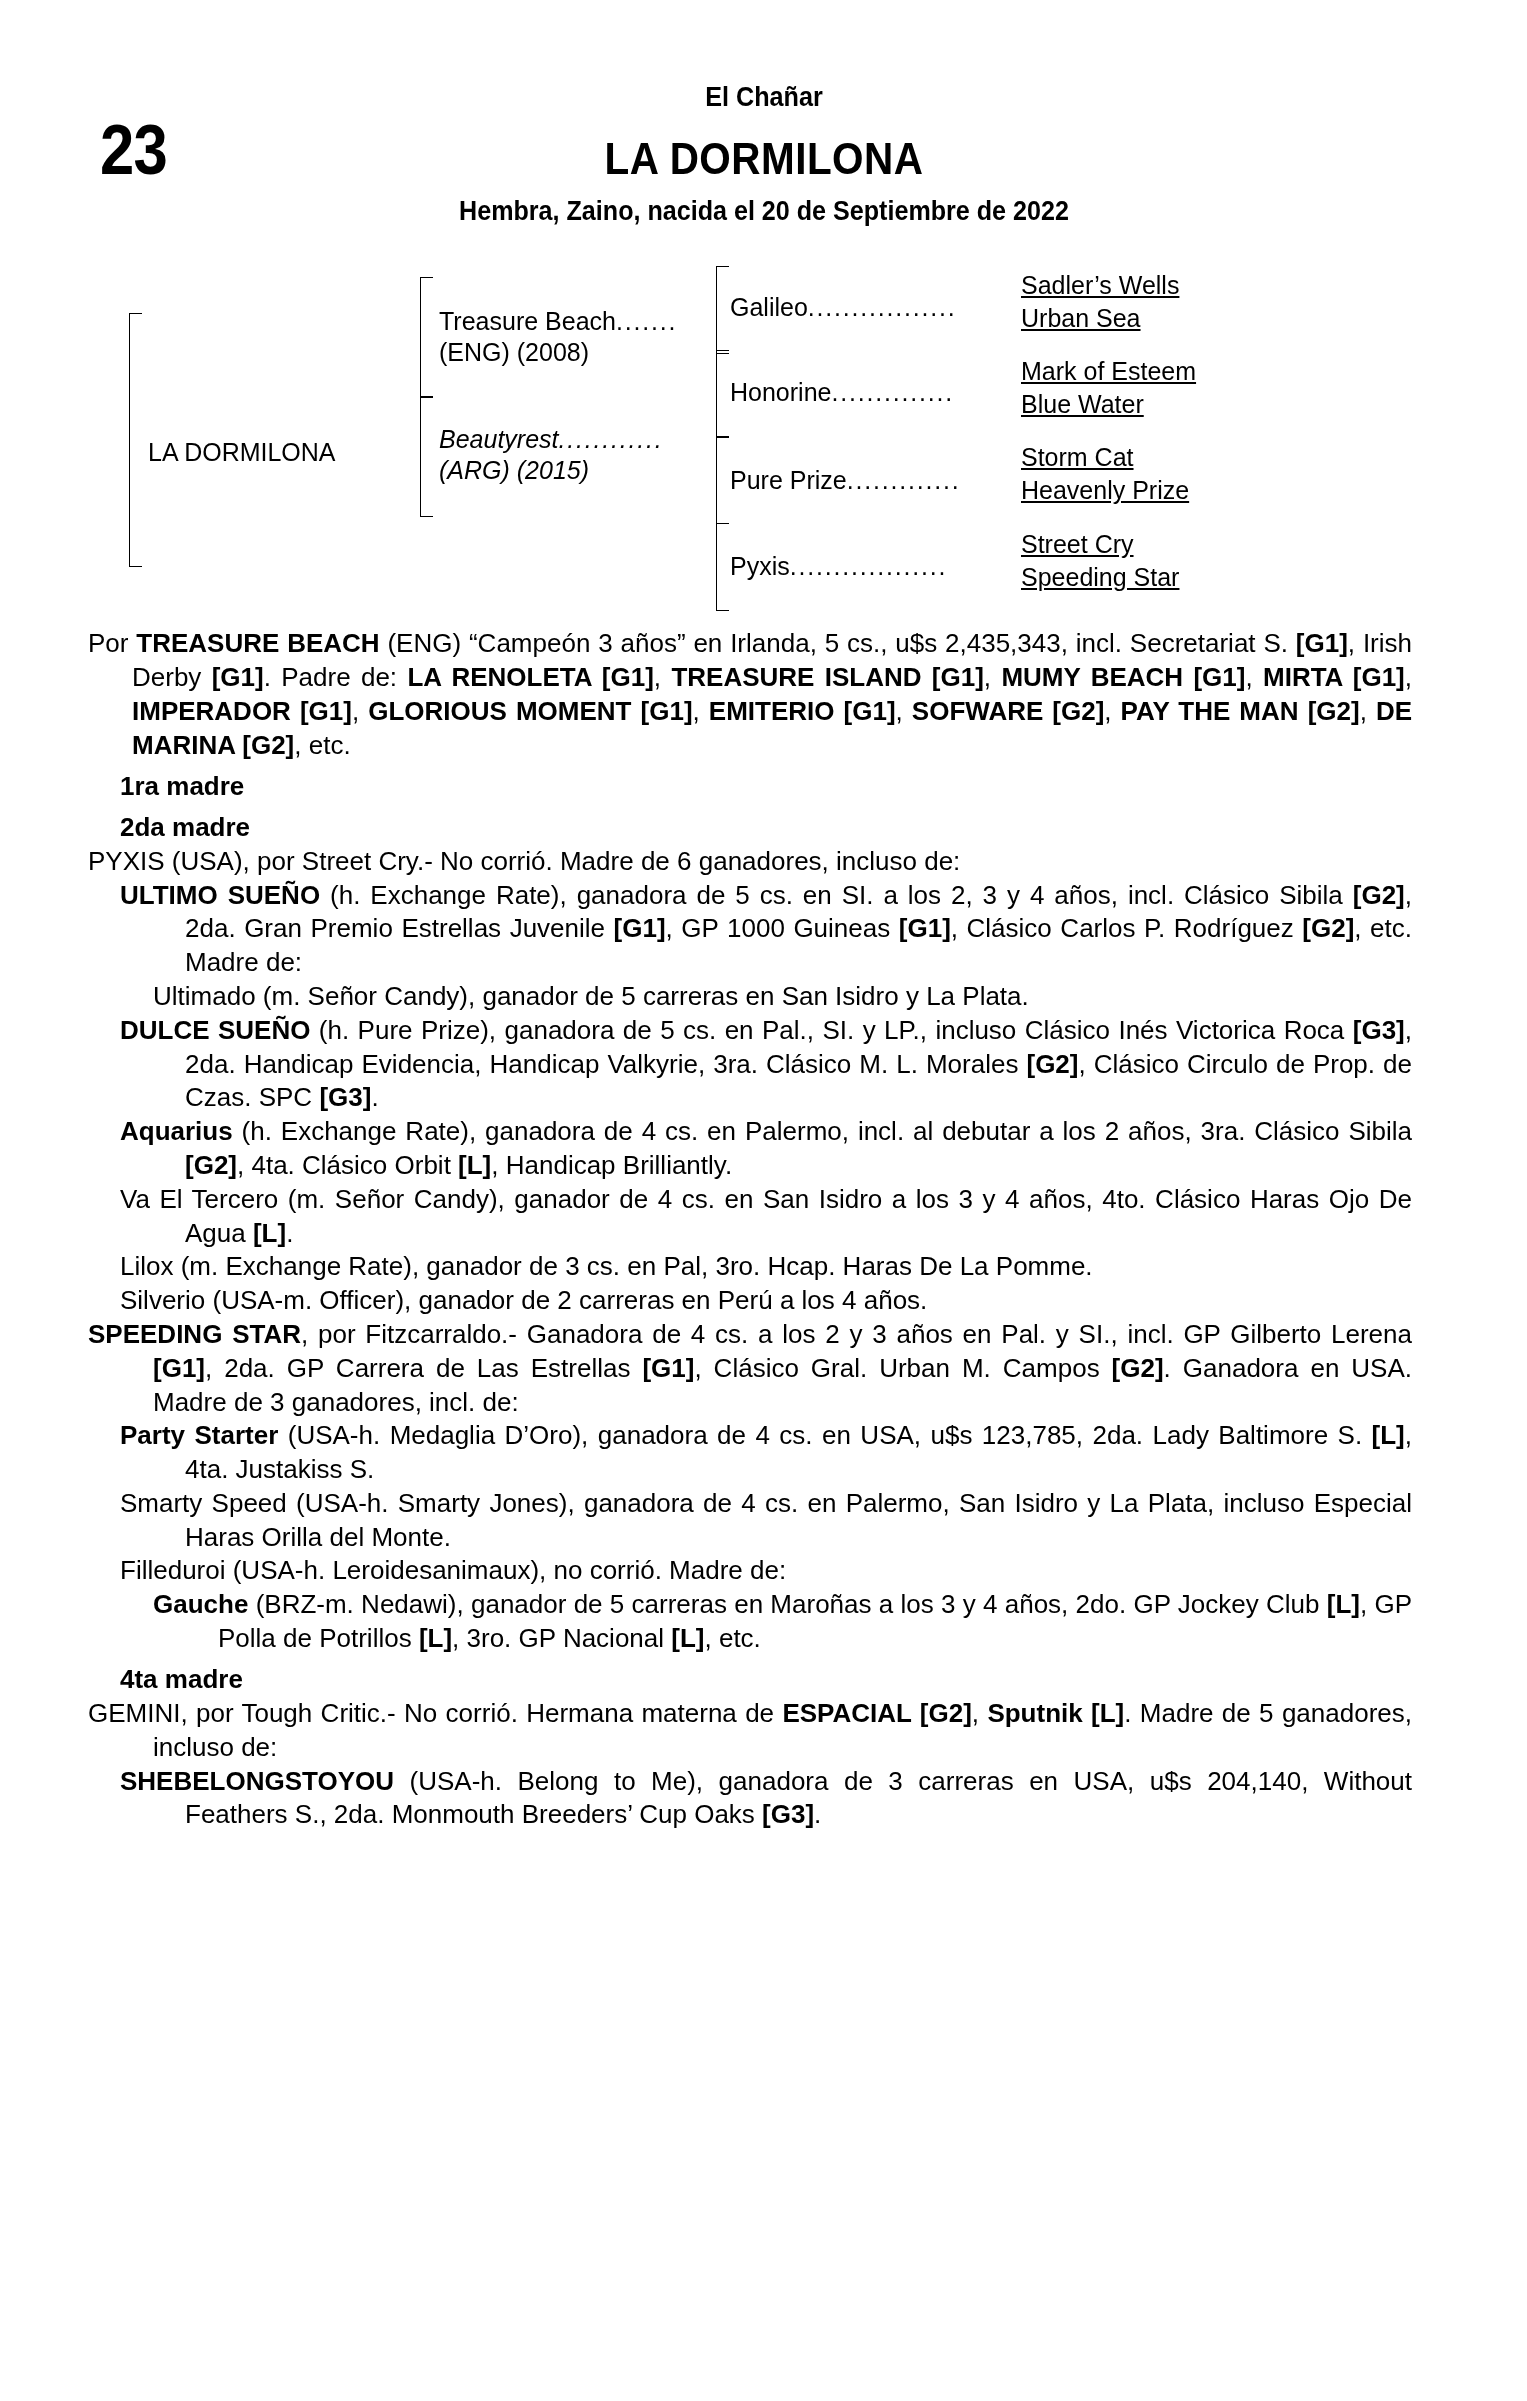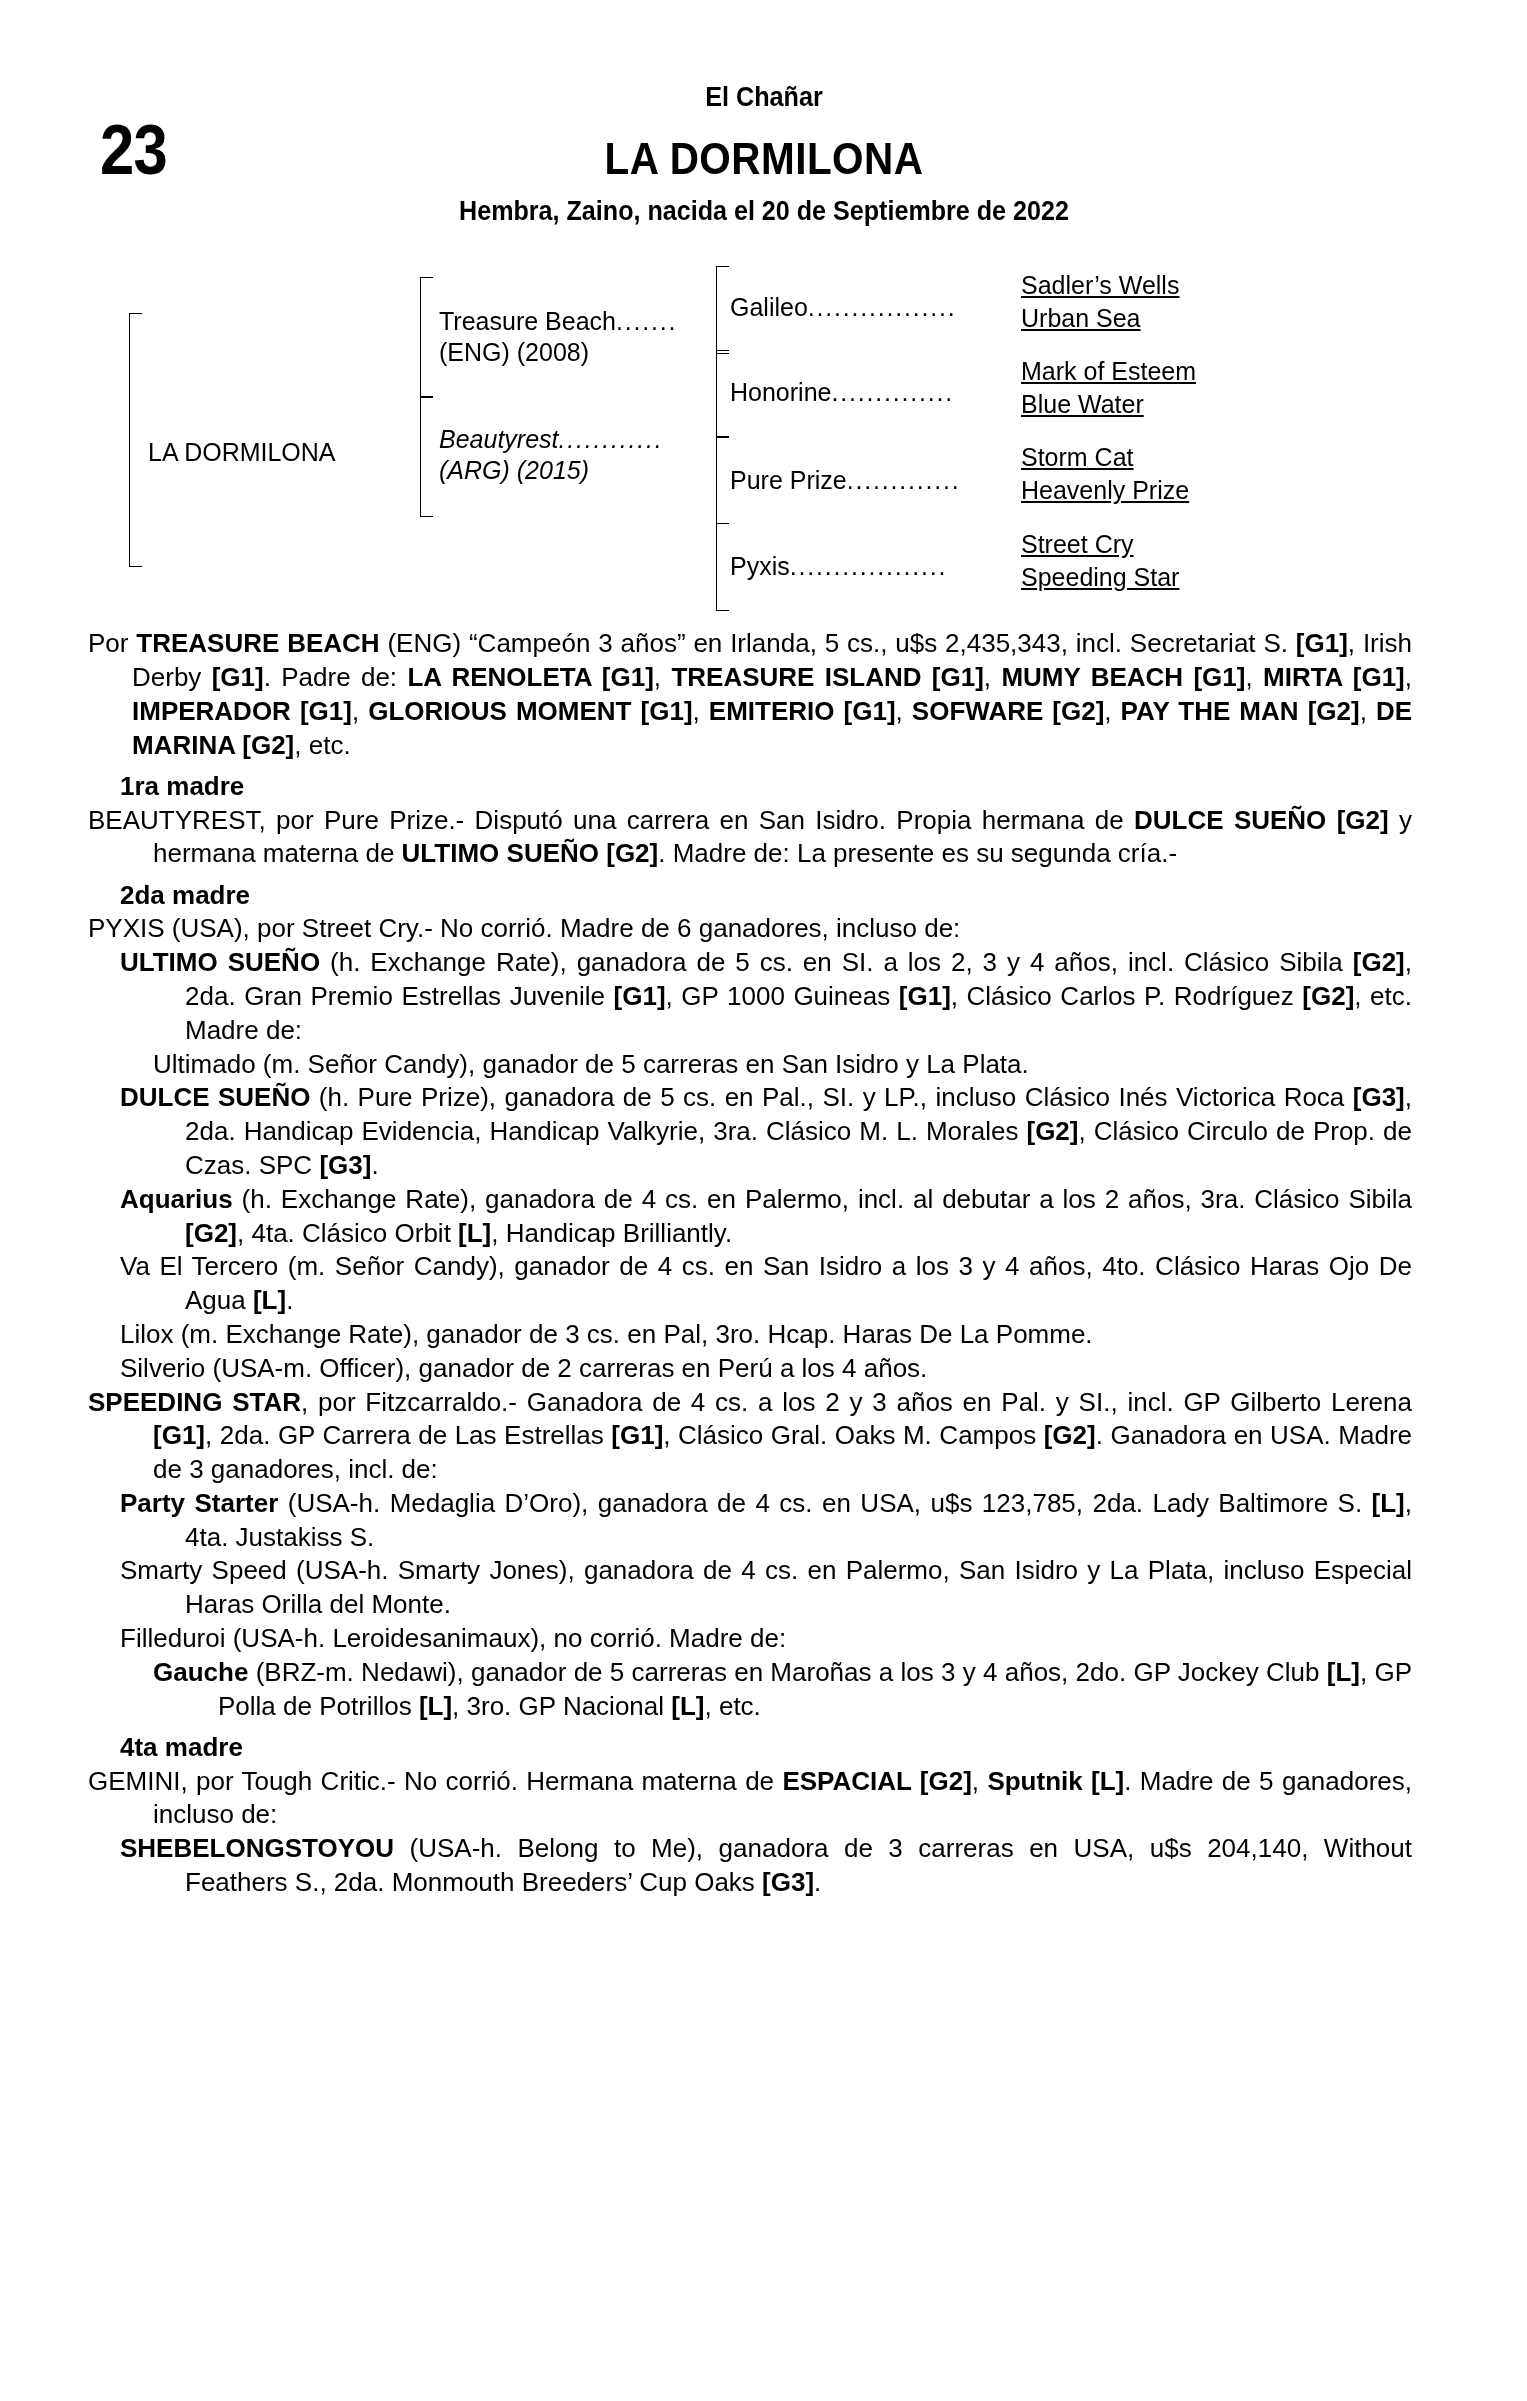--- a/index.html
+++ b/index.html
@@ -218,31 +218,30 @@
     <div class="ped-col4 p4">
       <div>Street Cry</div>
       <div>Speeding Star</div>
     </div>
   </div>
 
   <div class="body-text">
     <p class="para sire-para" id="sire-paragraph"><span>Por </span><b>TREASURE BEACH</b><span> (ENG) “Campeón 3 años” en Irlanda, 5 cs., u$s 2,435,343, incl. Secretariat S. </span><b>[G1]</b><span>, Irish Derby </span><b>[G1]</b><span>. Padre de: </span><b>LA RENOLETA [G1]</b><span>, </span><b>TREASURE ISLAND [G1]</b><span>, </span><b>MUMY BEACH [G1]</b><span>, </span><b>MIRTA [G1]</b><span>, </span><b>IMPERADOR [G1]</b><span>, </span><b>GLORIOUS MOMENT [G1]</b><span>, </span><b>EMITERIO [G1]</b><span>, </span><b>SOFWARE [G2]</b><span>, </span><b>PAY THE MAN [G2]</b><span>, </span><b>DE MARINA [G2]</b><span>, etc.</span></p>
     <div id="sections-root">
         <div class="section-head">1ra madre</div>
-        <p class="entry lvl0"><span>BEAUTYREST, por Pure Prize.- Disputó una carrera en San Isidro. Propia hermana de </span><b>DULCE SUEÑO [G2]</b><span> y hermana materna de </span><b>ULTIMO SUEÑO [G2]</b><span>. Madre de: La presente es su segunda cría.-</span></p>
         <div class="section-head">2da madre</div>
         <p class="entry lvl0"><span>PYXIS (USA), por Street Cry.- No corrió. Madre de 6 ganadores, incluso de:</span></p>
         <p class="entry lvl1"><b>ULTIMO SUEÑO</b><span> (h. Exchange Rate), ganadora de 5 cs. en SI. a los 2, 3 y 4 años, incl. Clásico Sibila </span><b>[G2]</b><span>, 2da. Gran Premio Estrellas Juvenile </span><b>[G1]</b><span>, GP 1000 Guineas </span><b>[G1]</b><span>, Clásico Carlos P. Rodríguez </span><b>[G2]</b><span>, etc. Madre de:</span></p>
         <p class="entry lvl2"><span>Ultimado (m. Señor Candy), ganador de 5 carreras en San Isidro y La Plata.</span></p>
         <p class="entry lvl1"><b>DULCE SUEÑO</b><span> (h. Pure Prize), ganadora de 5 cs. en Pal., SI. y LP., incluso Clásico Inés Victorica Roca </span><b>[G3]</b><span>, 2da. Handicap Evidencia, Handicap Valkyrie, 3ra. Clásico M. L. Morales </span><b>[G2]</b><span>, Clásico Circulo de Prop. de Czas. SPC </span><b>[G3]</b><span>.</span></p>
         <p class="entry lvl1"><b>Aquarius</b><span> (h. Exchange Rate), ganadora de 4 cs. en Palermo, incl. al debutar a los 2 años, 3ra. Clásico Sibila </span><b>[G2]</b><span>, 4ta. Clásico Orbit </span><b>[L]</b><span>, Handicap Brilliantly.</span></p>
         <p class="entry lvl1"><span>Va El Tercero (m. Señor Candy), ganador de 4 cs. en San Isidro a los 3 y 4 años, 4to. Clásico Haras Ojo De Agua </span><b>[L]</b><span>.</span></p>
         <p class="entry lvl1"><span>Lilox (m. Exchange Rate), ganador de 3 cs. en Pal, 3ro. Hcap. Haras De La Pomme.</span></p>
         <p class="entry lvl1"><span>Silverio (USA-m. Officer), ganador de 2 carreras en Perú a los 4 años.</span></p>
-        <p class="entry lvl0"><b>SPEEDING STAR</b><span>, por Fitzcarraldo.- Ganadora de 4 cs. a los 2 y 3 años en Pal. y SI., incl. GP Gilberto Lerena </span><b>[G1]</b><span>, 2da. GP Carrera de Las Estrellas </span><b>[G1]</b><span>, Clásico Gral. Oaks M. Campos </span><b>[G2]</b><span>. Ganadora en USA. Madre de 3 ganadores, incl. de:</span></p>
+        <p class="entry lvl0"><b>SPEEDING STAR</b><span>, por Fitzcarraldo.- Ganadora de 4 cs. a los 2 y 3 años en Pal. y SI., incl. GP Gilberto Lerena </span><b>[G1]</b><span>, 2da. GP Carrera de Las Estrellas </span><b>[G1]</b><span>, Clásico Gral. Urban M. Campos </span><b>[G2]</b><span>. Ganadora en USA. Madre de 3 ganadores, incl. de:</span></p>
         <p class="entry lvl1"><b>Party Starter</b><span> (USA-h. Medaglia D’Oro), ganadora de 4 cs. en USA, u$s 123,785, 2da. Lady Baltimore S. </span><b>[L]</b><span>, 4ta. Justakiss S.</span></p>
         <p class="entry lvl1"><span>Smarty Speed (USA-h. Smarty Jones), ganadora de 4 cs. en Palermo, San Isidro y La Plata, incluso Especial Haras Orilla del Monte.</span></p>
         <p class="entry lvl1"><span>Filleduroi (USA-h. Leroidesanimaux), no corrió. Madre de:</span></p>
         <p class="entry lvl2"><b>Gauche</b><span> (BRZ-m. Nedawi), ganador de 5 carreras en Maroñas a los 3 y 4 años, 2do. GP Jockey Club </span><b>[L]</b><span>, GP Polla de Potrillos </span><b>[L]</b><span>, 3ro. GP Nacional </span><b>[L]</b><span>, etc.</span></p>
         <div class="section-head">4ta madre</div>
         <p class="entry lvl0"><span>GEMINI, por Tough Critic.- No corrió. Hermana materna de </span><b>ESPACIAL [G2]</b><span>, </span><b>Sputnik [L]</b><span>.  Madre de 5 ganadores, incluso de:</span></p>
         <p class="entry lvl1"><b>SHEBELONGSTOYOU</b><span> (USA-h. Belong to Me), ganadora de 3 carreras en USA, u$s 204,140, Without Feathers S., 2da. Monmouth Breeders’ Cup Oaks </span><b>[G3]</b><span>.</span></p>
       </div>
   </div>
 

